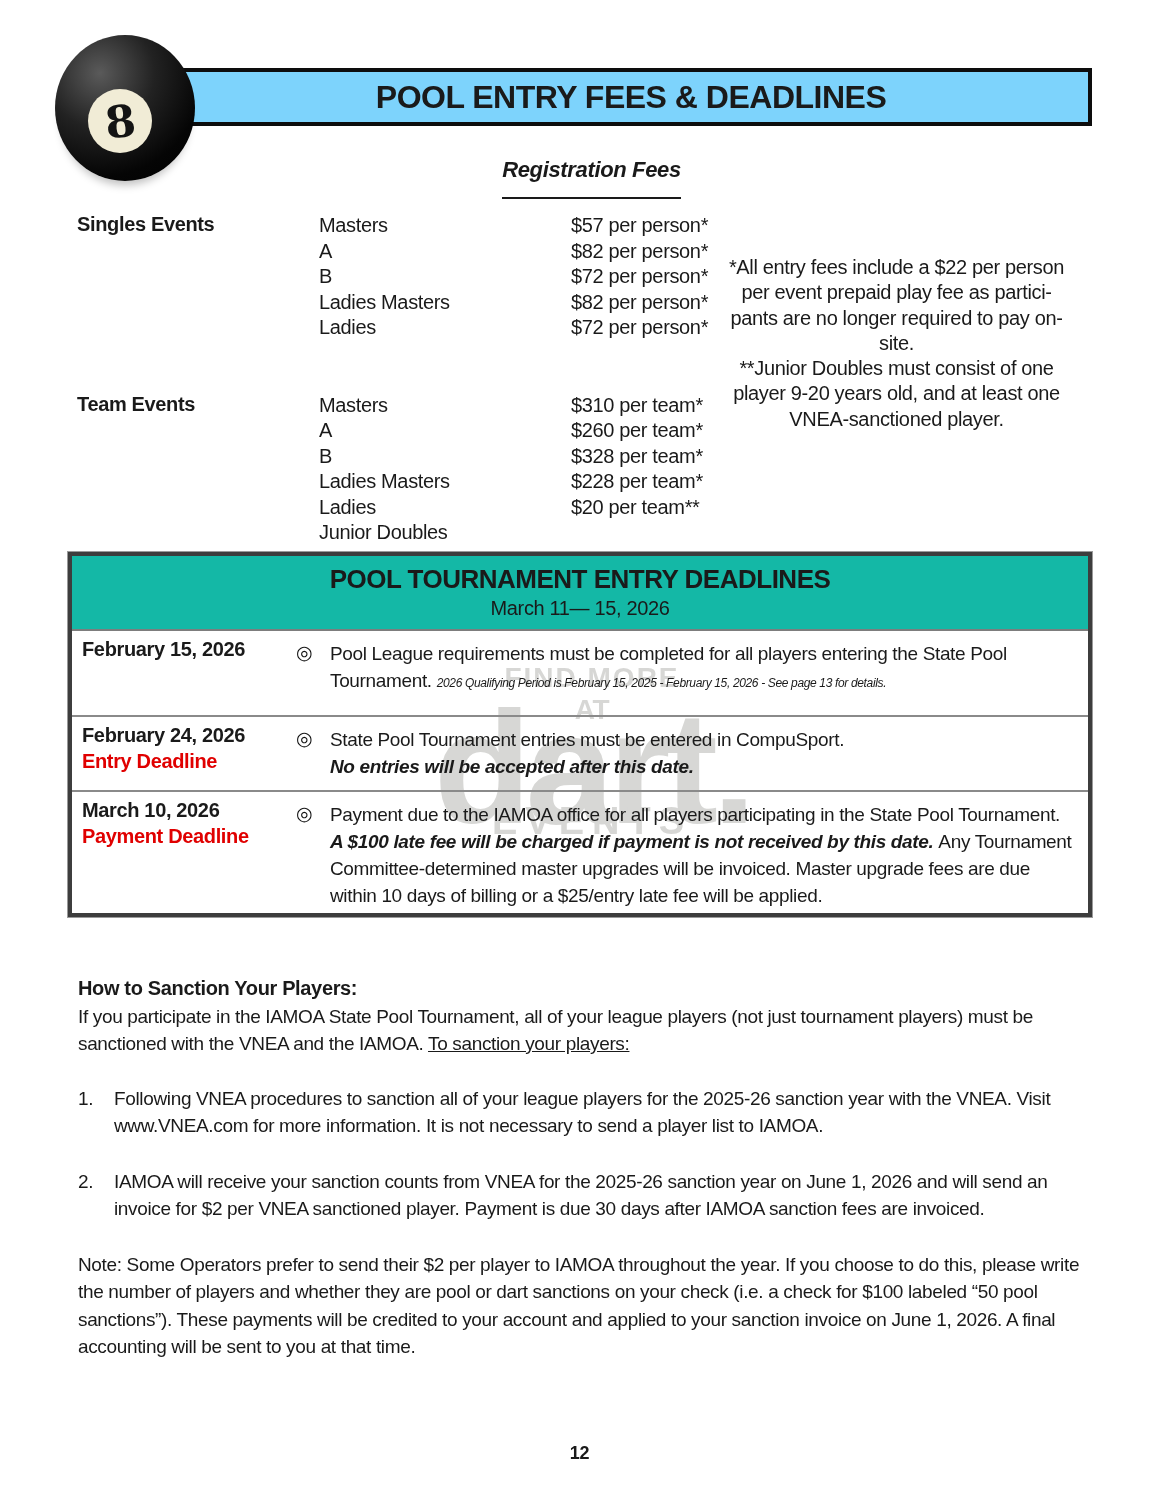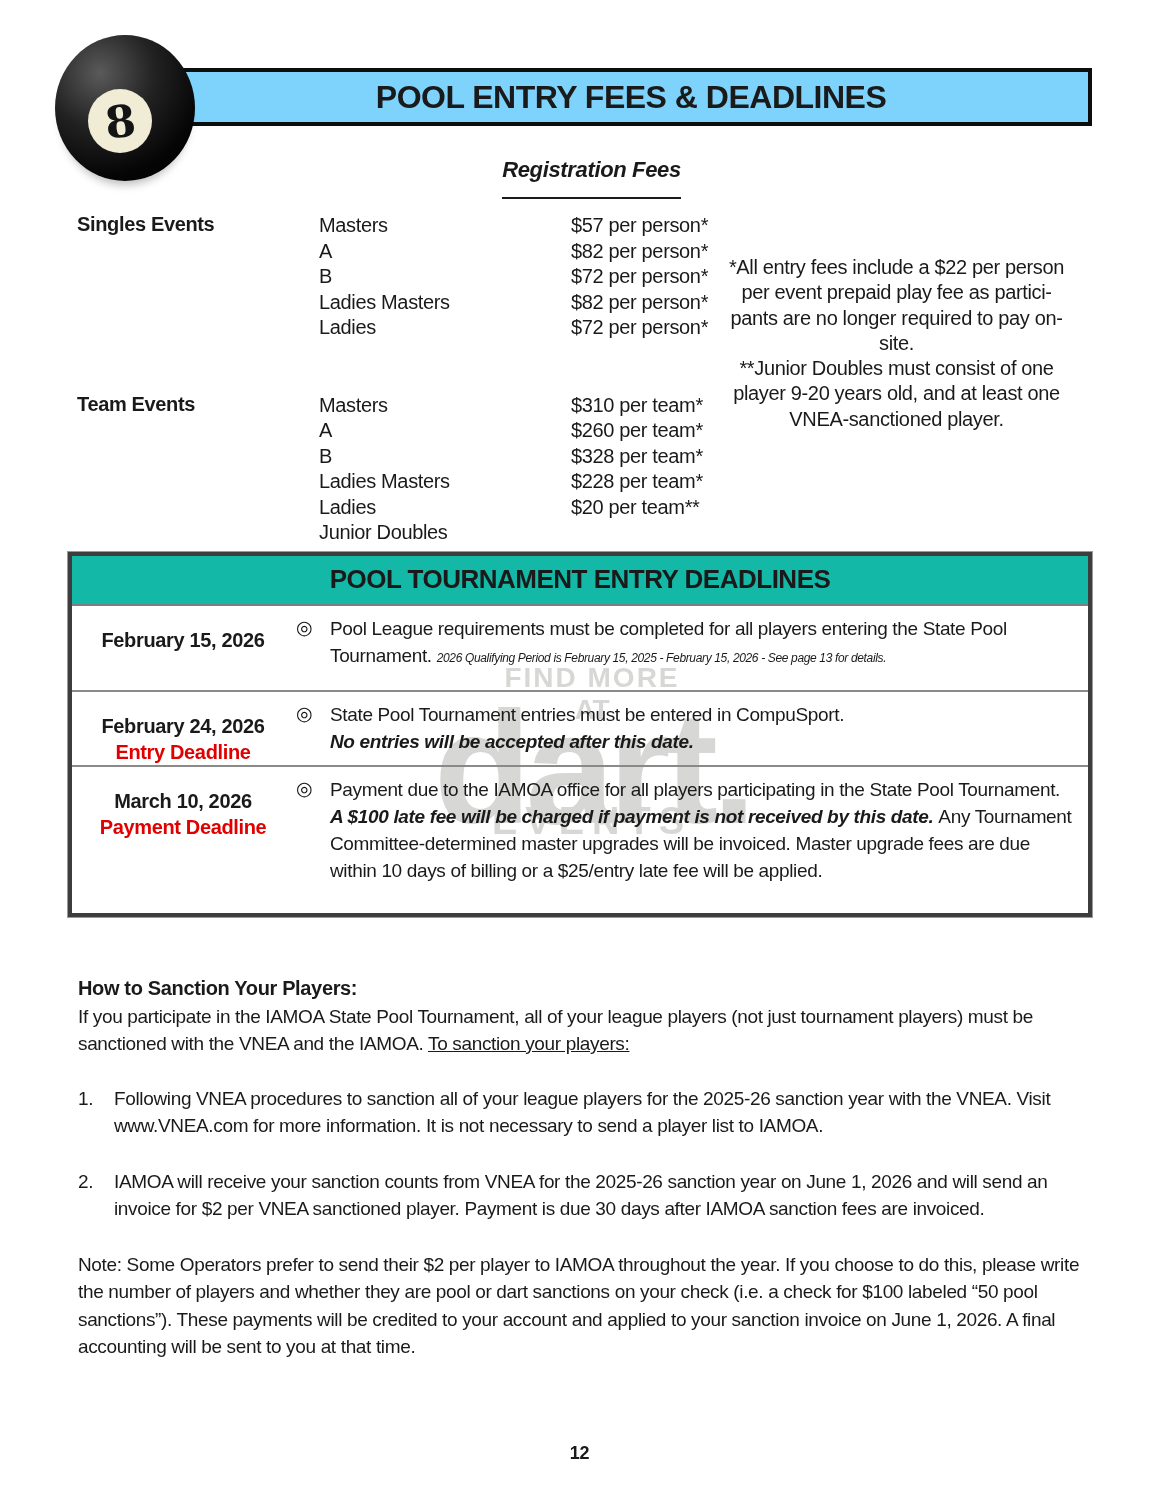--- a/index.html
+++ b/index.html
@@ -83,21 +83,21 @@
   .dl-title { font-size: 26px; font-weight: bold; letter-spacing: -0.5px; }
   .dl-subtitle { font-size: 20px; margin-top: 2px; }
   .dl-row {
     position: relative; z-index: 1;
     display: grid; grid-template-columns: 212px 1fr;
   }
   .dl-row + .dl-row { border-top: 2px solid #8a8a8a; }
   .dl-row-1 { min-height: 84px; }
   .dl-row-2 { min-height: 62px; }
   .dl-row-3 { min-height: 138px; }
-  .dl-date-cell { padding: 23px 0 0 10px; text-align: center; }
+  .dl-date-cell { padding: 7px 0 0 10px; }
   .dl-date { font-weight: bold; font-size: 20px; }
   .dl-red { font-weight: bold; font-size: 20px; color: #e00000; margin-top: 3px; }
   .dl-content {
     position: relative; padding: 9px 14px 10px 46px;
     font-size: 19px; line-height: 27px;
   }
   .bullet {
     position: absolute; left: 12px; top: 8px;
     font-size: 19px; color: #111;
   }
@@ -206,20 +206,21 @@
 
     <div class="watermark">
       <div class="wm-find">FIND MORE</div>
       <div class="wm-at">AT</div>
       <div class="wm-dart">dart.</div>
       <div class="wm-events">EVENTS</div>
     </div>
 
     <div class="dl-header">
       <div class="dl-title">POOL TOURNAMENT ENTRY DEADLINES</div>
+      <div class="dl-subtitle">March 11— 15, 2026</div>
     </div>
 
     <div class="dl-row dl-row-1">
       <div class="dl-date-cell">
         <div class="dl-date">February 15, 2026</div>
       </div>
       <div class="dl-content">
         <span class="bullet">◎</span>
         <span>Pool League requirements must be completed for all players entering the State Pool Tournament. </span><span class="its">2026 Qualifying Period is February 15, 2025 - February 15, 2026 - See page 13 for details.</span>
       </div>

